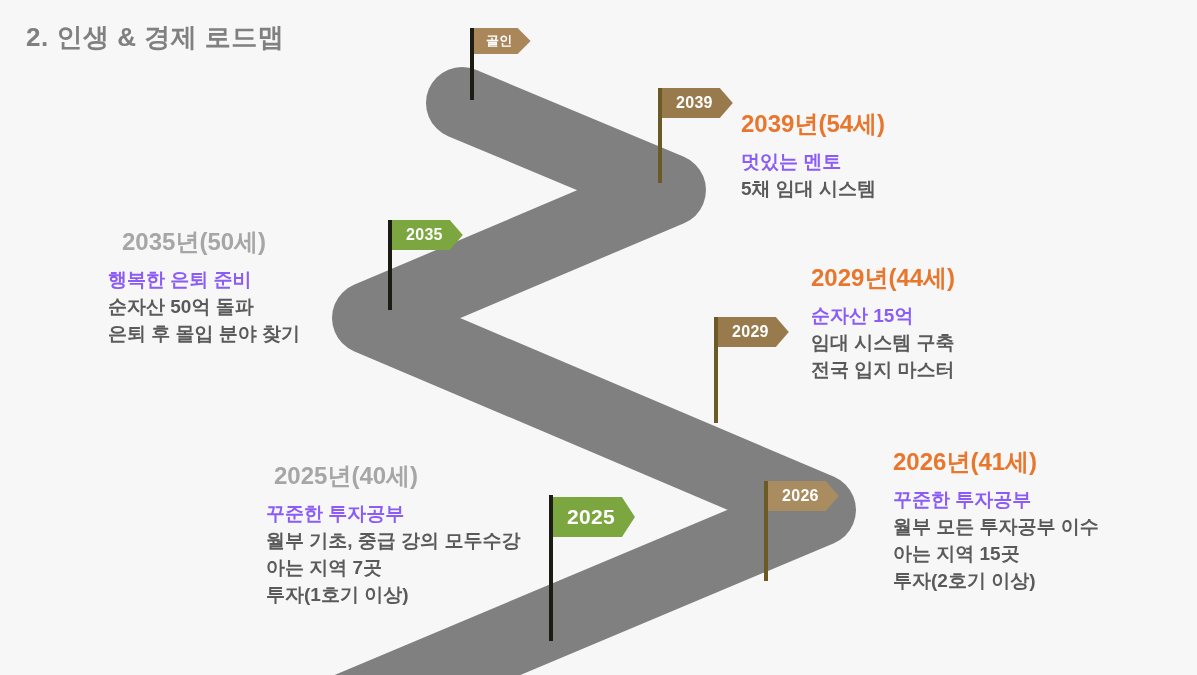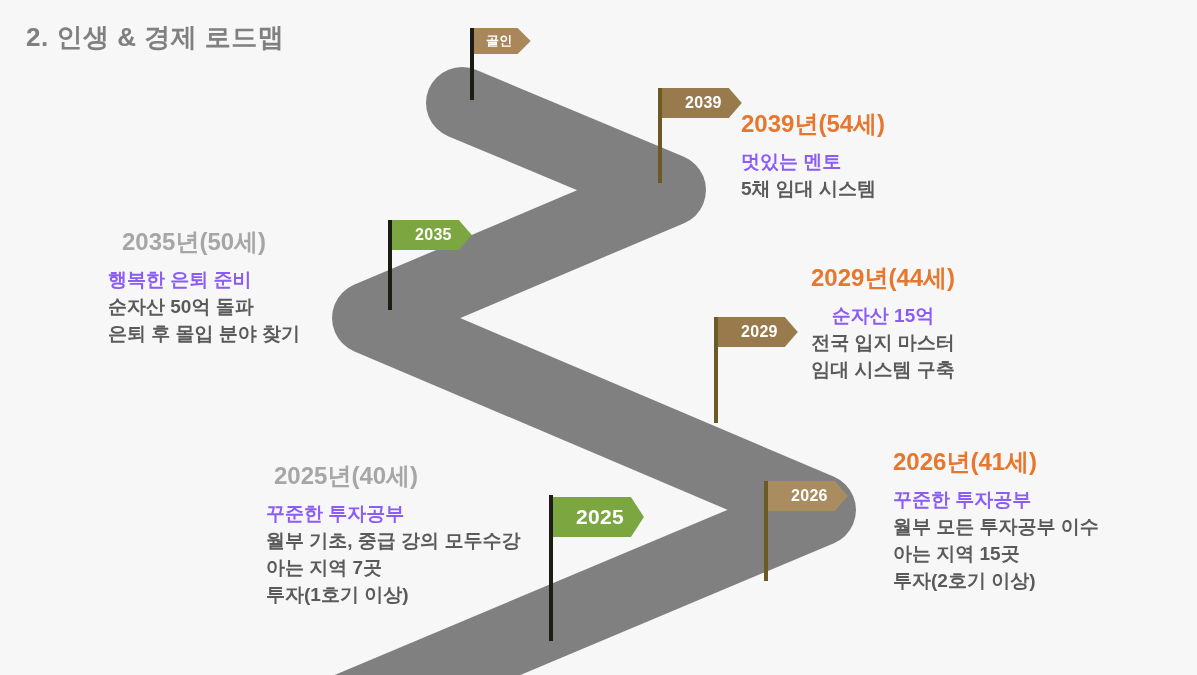--- a/index.html
+++ b/index.html
@@ -46,21 +46,21 @@
     top: 0;
   }
   .flag.brownpole .pole { background: #6b5a26; }
   .flag .banner {
     position: absolute;
     left: 4px;
     top: 0;
     height: 30px;
     display: flex;
     align-items: center;
-    padding: 0 20px 0 23px;
+    padding: 0 20px 0 14px;
     color: #ffffff;
     font-weight: bold;
     font-size: 16px;
     letter-spacing: 0.3px;
     white-space: nowrap;
     clip-path: polygon(0 0, calc(100% - 13px) 0, 100% 50%, calc(100% - 13px) 100%, 0 100%);
   }
   .flag.green .banner { background: #7ca640; }
   .flag.tan   .banner { background: #a98c5f; }
   .flag.brown .banner { background: #997a4c; }
@@ -147,26 +147,26 @@
 
   <div class="note gray left-col" style="left:108px; top:226px;">
     <div class="year" style="margin-left:14px;">2035년(50세)</div>
     <div class="lines">
       <div class="line muted">행복한 은퇴 준비</div>
       <div class="line">순자산 50억 돌파</div>
       <div class="line">은퇴 후 몰입 분야 찾기</div>
     </div>
   </div>
 
-  <div class="note orange right-col" style="left:811px; top:262px;text-align:center;">
+  <div class="note orange right-col" style="left:811px; top:262px;">
     <div class="year">2029년(44세)</div>
     <div class="lines">
       <div class="line muted">순자산 15억</div>
+      <div class="line">임대 시스템 구축</div>
       <div class="line">전국 입지 마스터</div>
-      <div class="line">임대 시스템 구축</div>
     </div>
   </div>
 
   <div class="note orange right-col" style="left:893px; top:446px;">
     <div class="year">2026년(41세)</div>
     <div class="lines">
       <div class="line muted">꾸준한 투자공부</div>
       <div class="line">월부 모든 투자공부 이수</div>
       <div class="line">아는 지역 15곳</div>
       <div class="line">투자(2호기 이상)</div>

